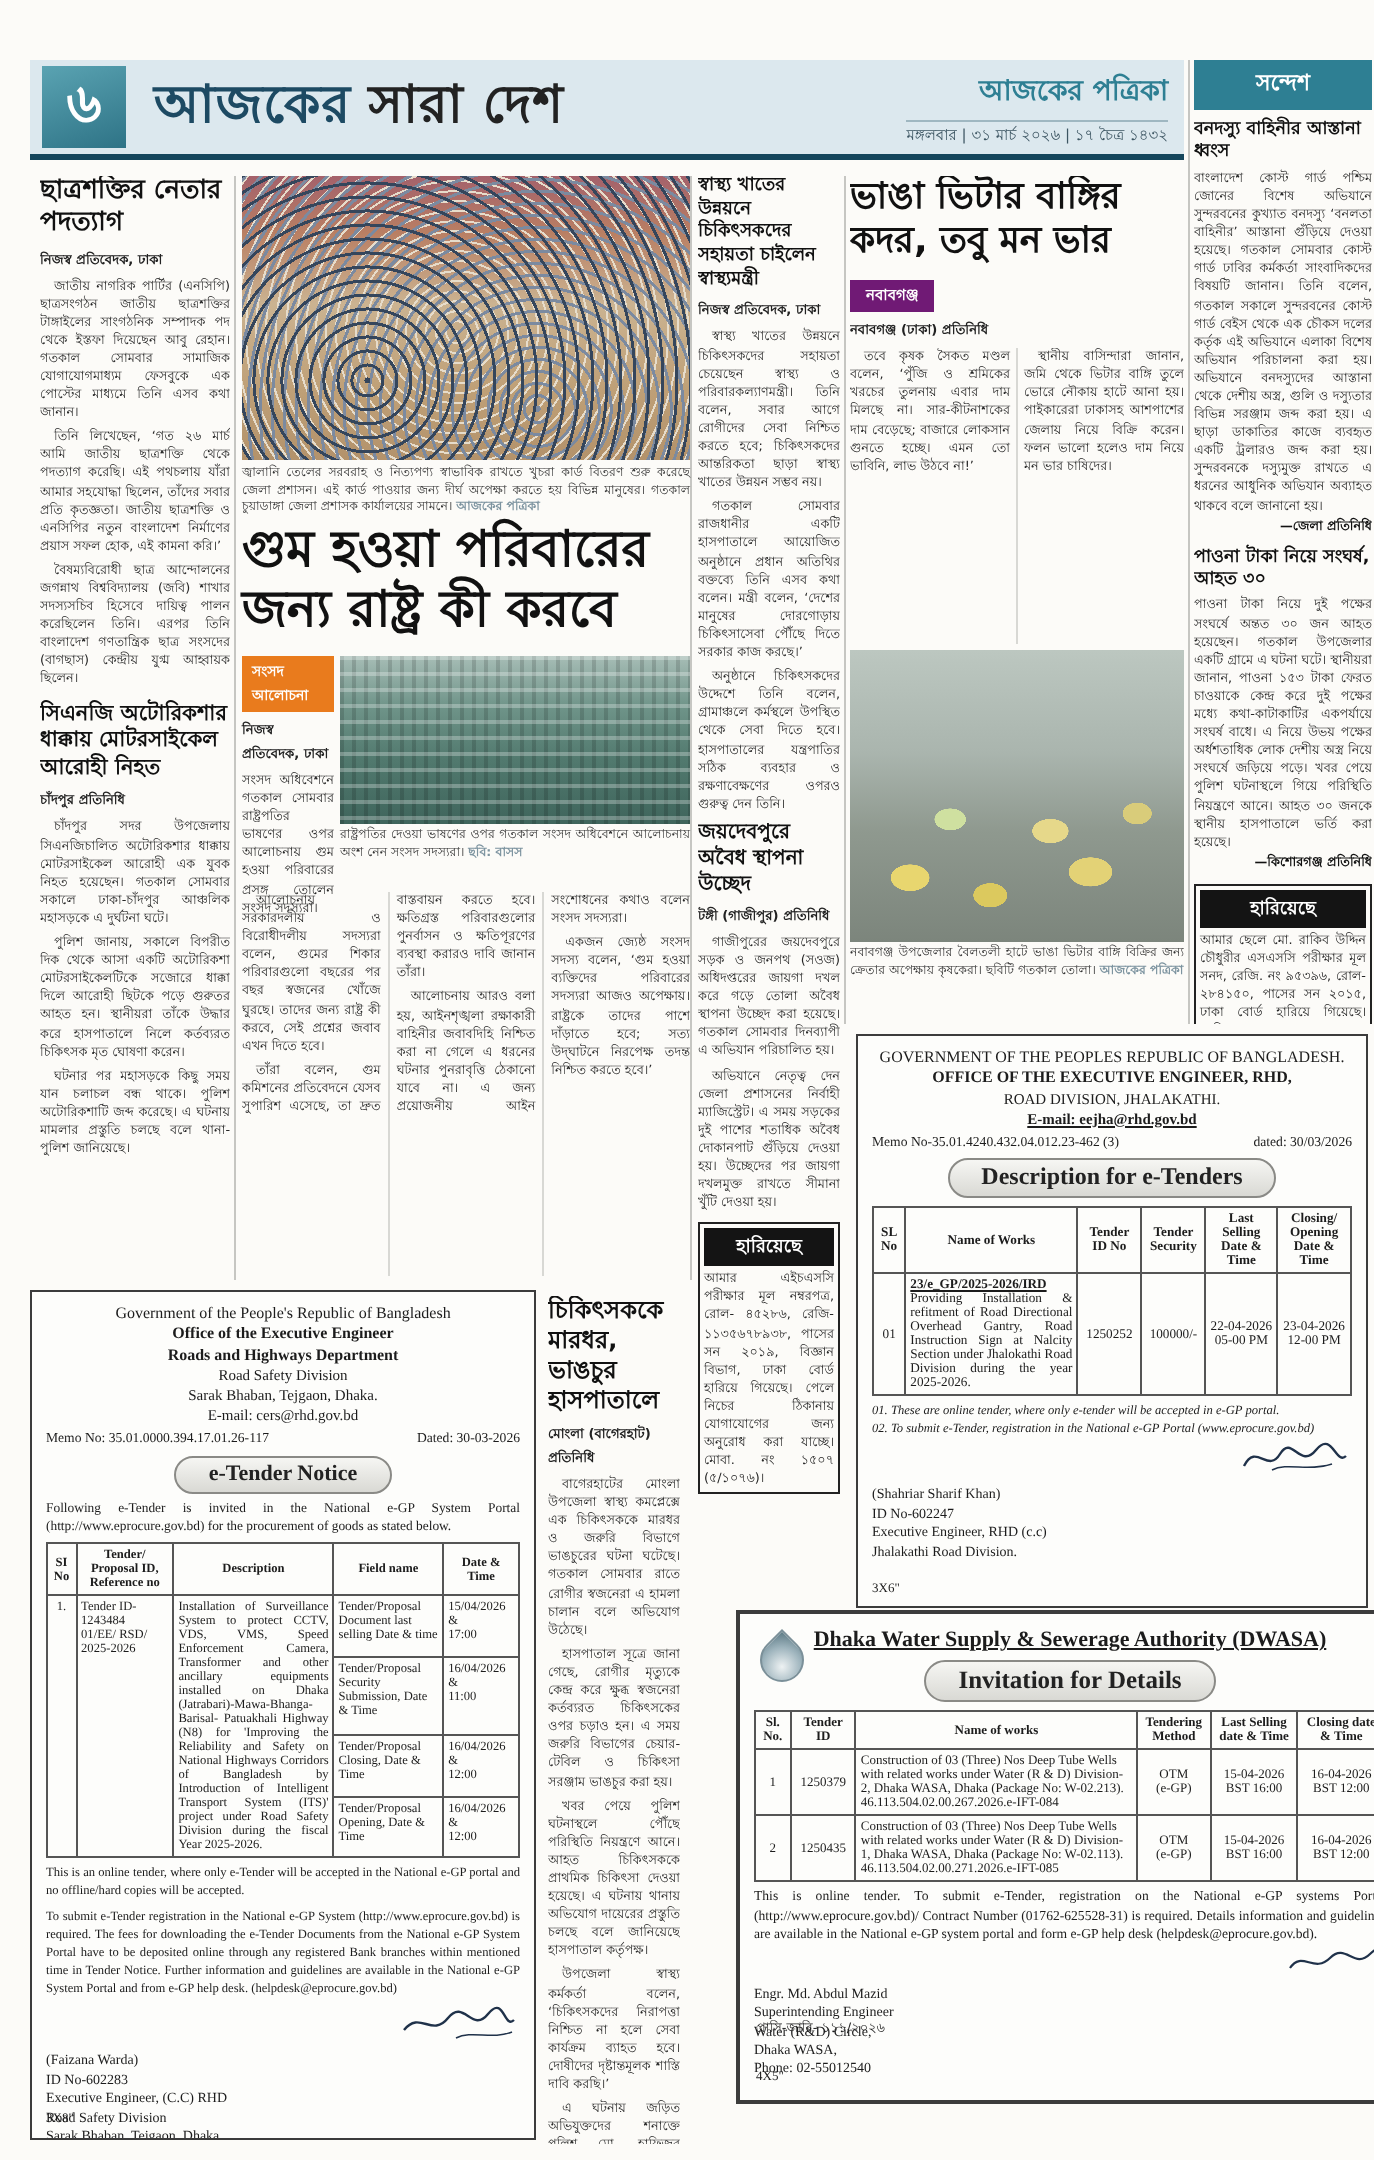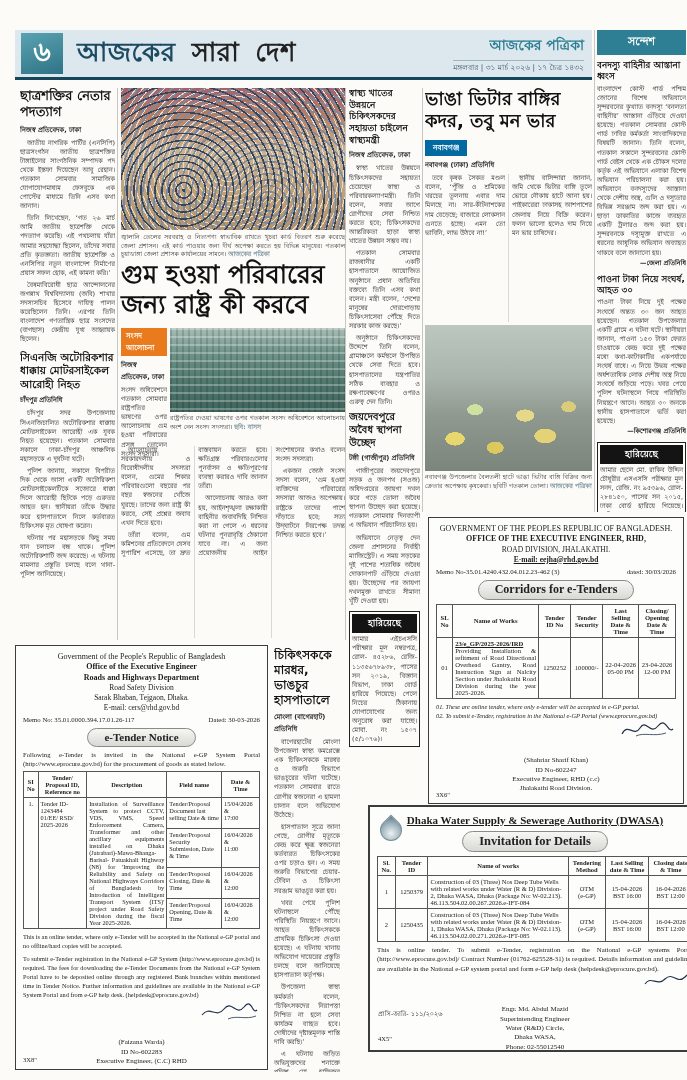--- a/index.html
+++ b/index.html
@@ -6,40 +6,40 @@
   .page{position:relative;width:687px;height:1080px;margin:0 auto;background:#fcfbf8;overflow:hidden;
         font-family:"DejaVu Sans",sans-serif;color:#1c1c1c;}
   .abs{position:absolute;}
   .bn{font-family:"DejaVu Sans",sans-serif;}
 
   
   .header-band{left:15px;top:30px;width:577px;height:47px;background:#dce8ee;
                border-bottom:3px solid #15465c;display:flex;align-items:center;}
   .page-num{width:42px;height:41px;margin:0 14px 0 6px;background:linear-gradient(160deg,#5aa3b2,#2e7386);
             color:#fff;font-size:27px;font-weight:bold;display:flex;align-items:center;justify-content:center;}
-  .masthead{font-size:26px;letter-spacing:.5px;white-space:nowrap;font-family:Liberation Mono, monospace;}
+  .masthead{font-size:26px;letter-spacing:.5px;white-space:nowrap;}
   .masthead .m1{color:#1d4a63;font-weight:bold;}
   .masthead .m2{color:#222;font-weight:600;}
   .brand-block{margin-left:auto;text-align:right;padding-right:8px;}
   .brand{color:#2e7f93;font-weight:bold;font-size:14px;}
   .dateline{font-size:7.5px;color:#3c5562;border-top:1px solid #9fb7c1;margin-top:2px;padding-top:1px;margin-left:36px;}
 
   
   .headline-xl{font-size:25px;font-weight:bold;line-height:1.18;color:#111;}
   .headline-md{font-size:13px;font-weight:bold;line-height:1.25;color:#111;}
   .headline-sm{font-size:9.5px;font-weight:bold;line-height:1.3;color:#111;}
   .byline{font-size:6.6px;font-weight:bold;color:#222;margin:3px 0 3px;}
   .body-xs{font-size:6.4px;line-height:1.42;text-align:justify;color:#262626;}
   .body-xs p{margin:0 0 3px;text-indent:7px;}
   .caption{font-size:6.2px;line-height:1.4;color:#333;text-align:justify;}
   .credit{color:#7d94a0;font-weight:bold;white-space:nowrap;}
   .sig-line{font-size:6.4px;font-weight:bold;text-align:right;color:#111;}
 
   .tag-orange{display:inline-block;background:#e97b1d;color:#fff;font-size:7px;font-weight:bold;padding:2px 5px;}
-  .tag-blue{display:inline-block;background:#0369a1;color:#fff;font-size:7.5px;font-weight:bold;padding:2px 8px;}
+  .tag-blue{display:inline-block;background:#701a75;color:#fff;font-size:7.5px;font-weight:bold;padding:2px 8px;}
   .dark-head{background:#141414;color:#fff;font-size:9px;font-weight:bold;text-align:center;padding:2px 0;}
 
   .vline{width:1px;background:#c6c6c2;}
   .photo{overflow:hidden;}
   .photo-crowd{background:
       repeating-radial-gradient(circle at 28% 72%,#35465c 0 1.5px,transparent 1.5px 7px),
       repeating-radial-gradient(circle at 66% 82%,#7b8aa0 0 1.5px,transparent 1.5px 6px),
       repeating-radial-gradient(circle at 48% 55%,#e6dccb 0 1px,transparent 1px 5px),
       linear-gradient(180deg,#a4616b 0%,#b97f63 20%,#cbb391 45%,#bfa077 75%,#b3926b 100%);}
   .photo-parliament{background:
@@ -70,21 +70,21 @@
   .t-line2{font-size:7.5px;}
   .t-email{font-size:7.5px;font-weight:bold;text-decoration:underline;}
   .memo-row{display:flex;justify-content:space-between;font-size:6.8px;margin:4px 0 3px;}
   .pill{display:inline-block;border:1.5px solid #8a8a86;border-radius:40px;padding:1px 16px;
         background:linear-gradient(#f6f6f3,#d9d9d4);font-weight:bold;color:#222;}
   .ttable{width:100%;border-collapse:collapse;}
   .ttable th,.ttable td{border:0.8px solid #555;padding:2px 2px;vertical-align:middle;}
   .ttable th{font-weight:bold;text-align:center;}
   .pre{white-space:pre-line;}
   .notes{font-size:6.3px;line-height:1.45;margin-top:3px;}
-  .sig-block{text-align:center;font-size:7px;line-height:1.35;margin-top:16px;}
+  .sig-block{text-align:left;font-size:7px;line-height:1.35;margin-top:4px;}
   .sig-svg{display:block;margin-left:auto;}
   .ad-code{font-size:6.5px;font-family:"Liberation Serif",serif;}
 
   .drop-logo{width:20px;height:20px;border-radius:0 50% 50% 50%;transform:rotate(45deg);
              background:radial-gradient(circle at 62% 62%,#eef2f3,#9eb4bd 55%,#5d7a85);
              border:1px solid #7b9099;}
 </style>
 </head>
 <body>
 
@@ -226,21 +226,21 @@
       <div class="t-line1">GOVERNMENT OF THE PEOPLES REPUBLIC OF BANGLADESH.</div>
       <div class="t-line-b">OFFICE OF THE EXECUTIVE ENGINEER, RHD,</div>
       <div class="t-line2">ROAD DIVISION, JHALAKATHI.</div>
       <div class="t-email">E-mail: eejha@rhd.gov.bd</div>
     </div>
     <div class="memo-row">
       <span>Memo No-35.01.4240.432.04.012.23-462 (3)</span>
       <span>dated: 30/03/2026</span>
     </div>
     <div class="t-center" style="margin:2px 0 4px;">
-      <span class="pill" style="font-size:12px;">Corridors for e-Tenders</span>
+      <span class="pill" style="font-size:12px;">Description for e-Tenders</span>
     </div>
     <table class="ttable" style="font-size:6.6px;">
       <thead>
         <tr>
 
         <th>SL No</th>
             <th>Name of Works</th>
             <th>Tender ID No</th>
             <th>Tender Security</th>
             <th>Last Selling Date &amp; Time</th>

